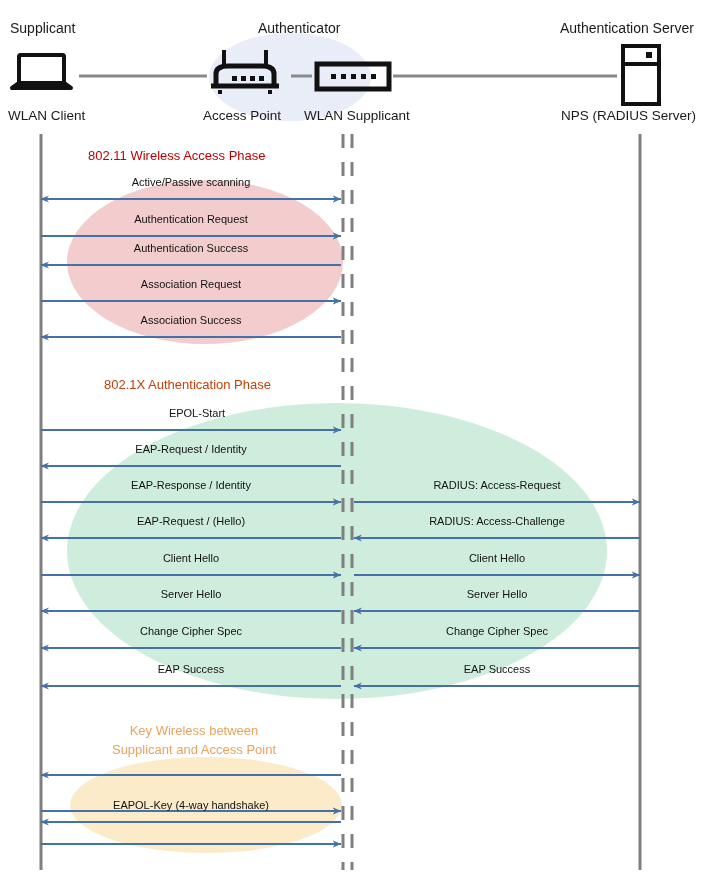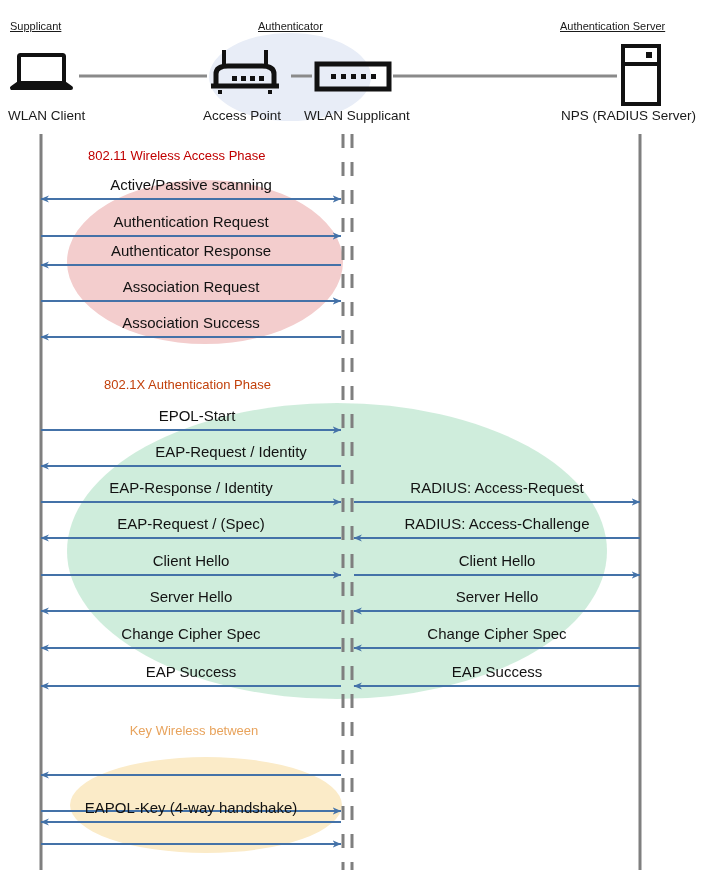--- a/index.html
+++ b/index.html
@@ -16,32 +16,32 @@
   #diagram {
     position: absolute; left: 0; top: 0;
     width: 713px; height: 875px;
   }
   .hdr-label {
     position: absolute;
     font-size: 13.5px;
     color: #1a1a1a;
     white-space: nowrap;
   }
-  .role-label { font-size: 11px; text-decoration: underline; }
+  .role-label { font-size: 14px; }
   .node-label { font-size: 13.5px; }
   .phase-label {
     position: absolute;
     font-size: 13px;
     white-space: nowrap;
     text-align: center;
     line-height: 19px;
   }
   .msg-label {
     position: absolute;
-    font-size: 15px;
+    font-size: 11px;
     color: #121212;
     white-space: nowrap;
     text-align: left;
     transform: translateX(-50%);
   }
   svg { display: block; }
 </style>
 </head>
 <body>
 
@@ -142,33 +142,34 @@
 
 <div class="hdr-label node-label" style="left:304px; top:108px;">WLAN Supplicant</div>
 
 <div class="hdr-label role-label" style="left:560px; top:20px;">Authentication Server</div>
 <div class="hdr-label node-label" style="left:561px; top:108px;">NPS (RADIUS Server)</div>
 
 <div class="phase-label" style="left:88px; top:146px; color:#C00000;">802.11 Wireless Access Phase</div>
 <div class="phase-label" style="left:104px; top:375px; color:#c2410c;">802.1X Authentication Phase</div>
 <div class="phase-label" style="left:104px; top:721px; color:#E8A35C; width:180px;">
   <div>Key Wireless between</div>
+  <div>Supplicant and Access Point</div>
 </div>
 
 <div id="msg-layer">
     <div class="msg-label" style="left: 191px; top: 176px;">Active/Passive scanning</div>
     <div class="msg-label" style="left: 191px; top: 213px;">Authentication Request</div>
-    <div class="msg-label" style="left: 191px; top: 242px;">Authenticator Response</div>
+    <div class="msg-label" style="left: 191px; top: 242px;">Authentication Success</div>
     <div class="msg-label" style="left: 191px; top: 278px;">Association Request</div>
     <div class="msg-label" style="left: 191px; top: 314px;">Association Success</div>
     <div class="msg-label" style="left: 197px; top: 407px;">EPOL-Start</div>
-    <div class="msg-label" style="left: 191px; top: 443px; margin-left: 40px;">EAP-Request / Identity</div>
+    <div class="msg-label" style="left: 191px; top: 443px;">EAP-Request / Identity</div>
     <div class="msg-label" style="left: 191px; top: 479px;">EAP-Response / Identity</div>
     <div class="msg-label" style="left: 497px; top: 479px;">RADIUS: Access-Request</div>
-    <div class="msg-label" style="left: 191px; top: 515px;">EAP-Request / (Spec)</div>
+    <div class="msg-label" style="left: 191px; top: 515px;">EAP-Request / (Hello)</div>
     <div class="msg-label" style="left: 497px; top: 515px;">RADIUS: Access-Challenge</div>
     <div class="msg-label" style="left: 191px; top: 552px;">Client Hello</div>
     <div class="msg-label" style="left: 497px; top: 552px;">Client Hello</div>
     <div class="msg-label" style="left: 191px; top: 588px;">Server Hello</div>
     <div class="msg-label" style="left: 497px; top: 588px;">Server Hello</div>
     <div class="msg-label" style="left: 191px; top: 625px;">Change Cipher Spec</div>
     <div class="msg-label" style="left: 497px; top: 625px;">Change Cipher Spec</div>
     <div class="msg-label" style="left: 191px; top: 663px;">EAP Success</div>
     <div class="msg-label" style="left: 497px; top: 663px;">EAP Success</div>
     <div class="msg-label" style="left: 191px; top: 799px;">EAPOL-Key (4-way handshake)</div>

